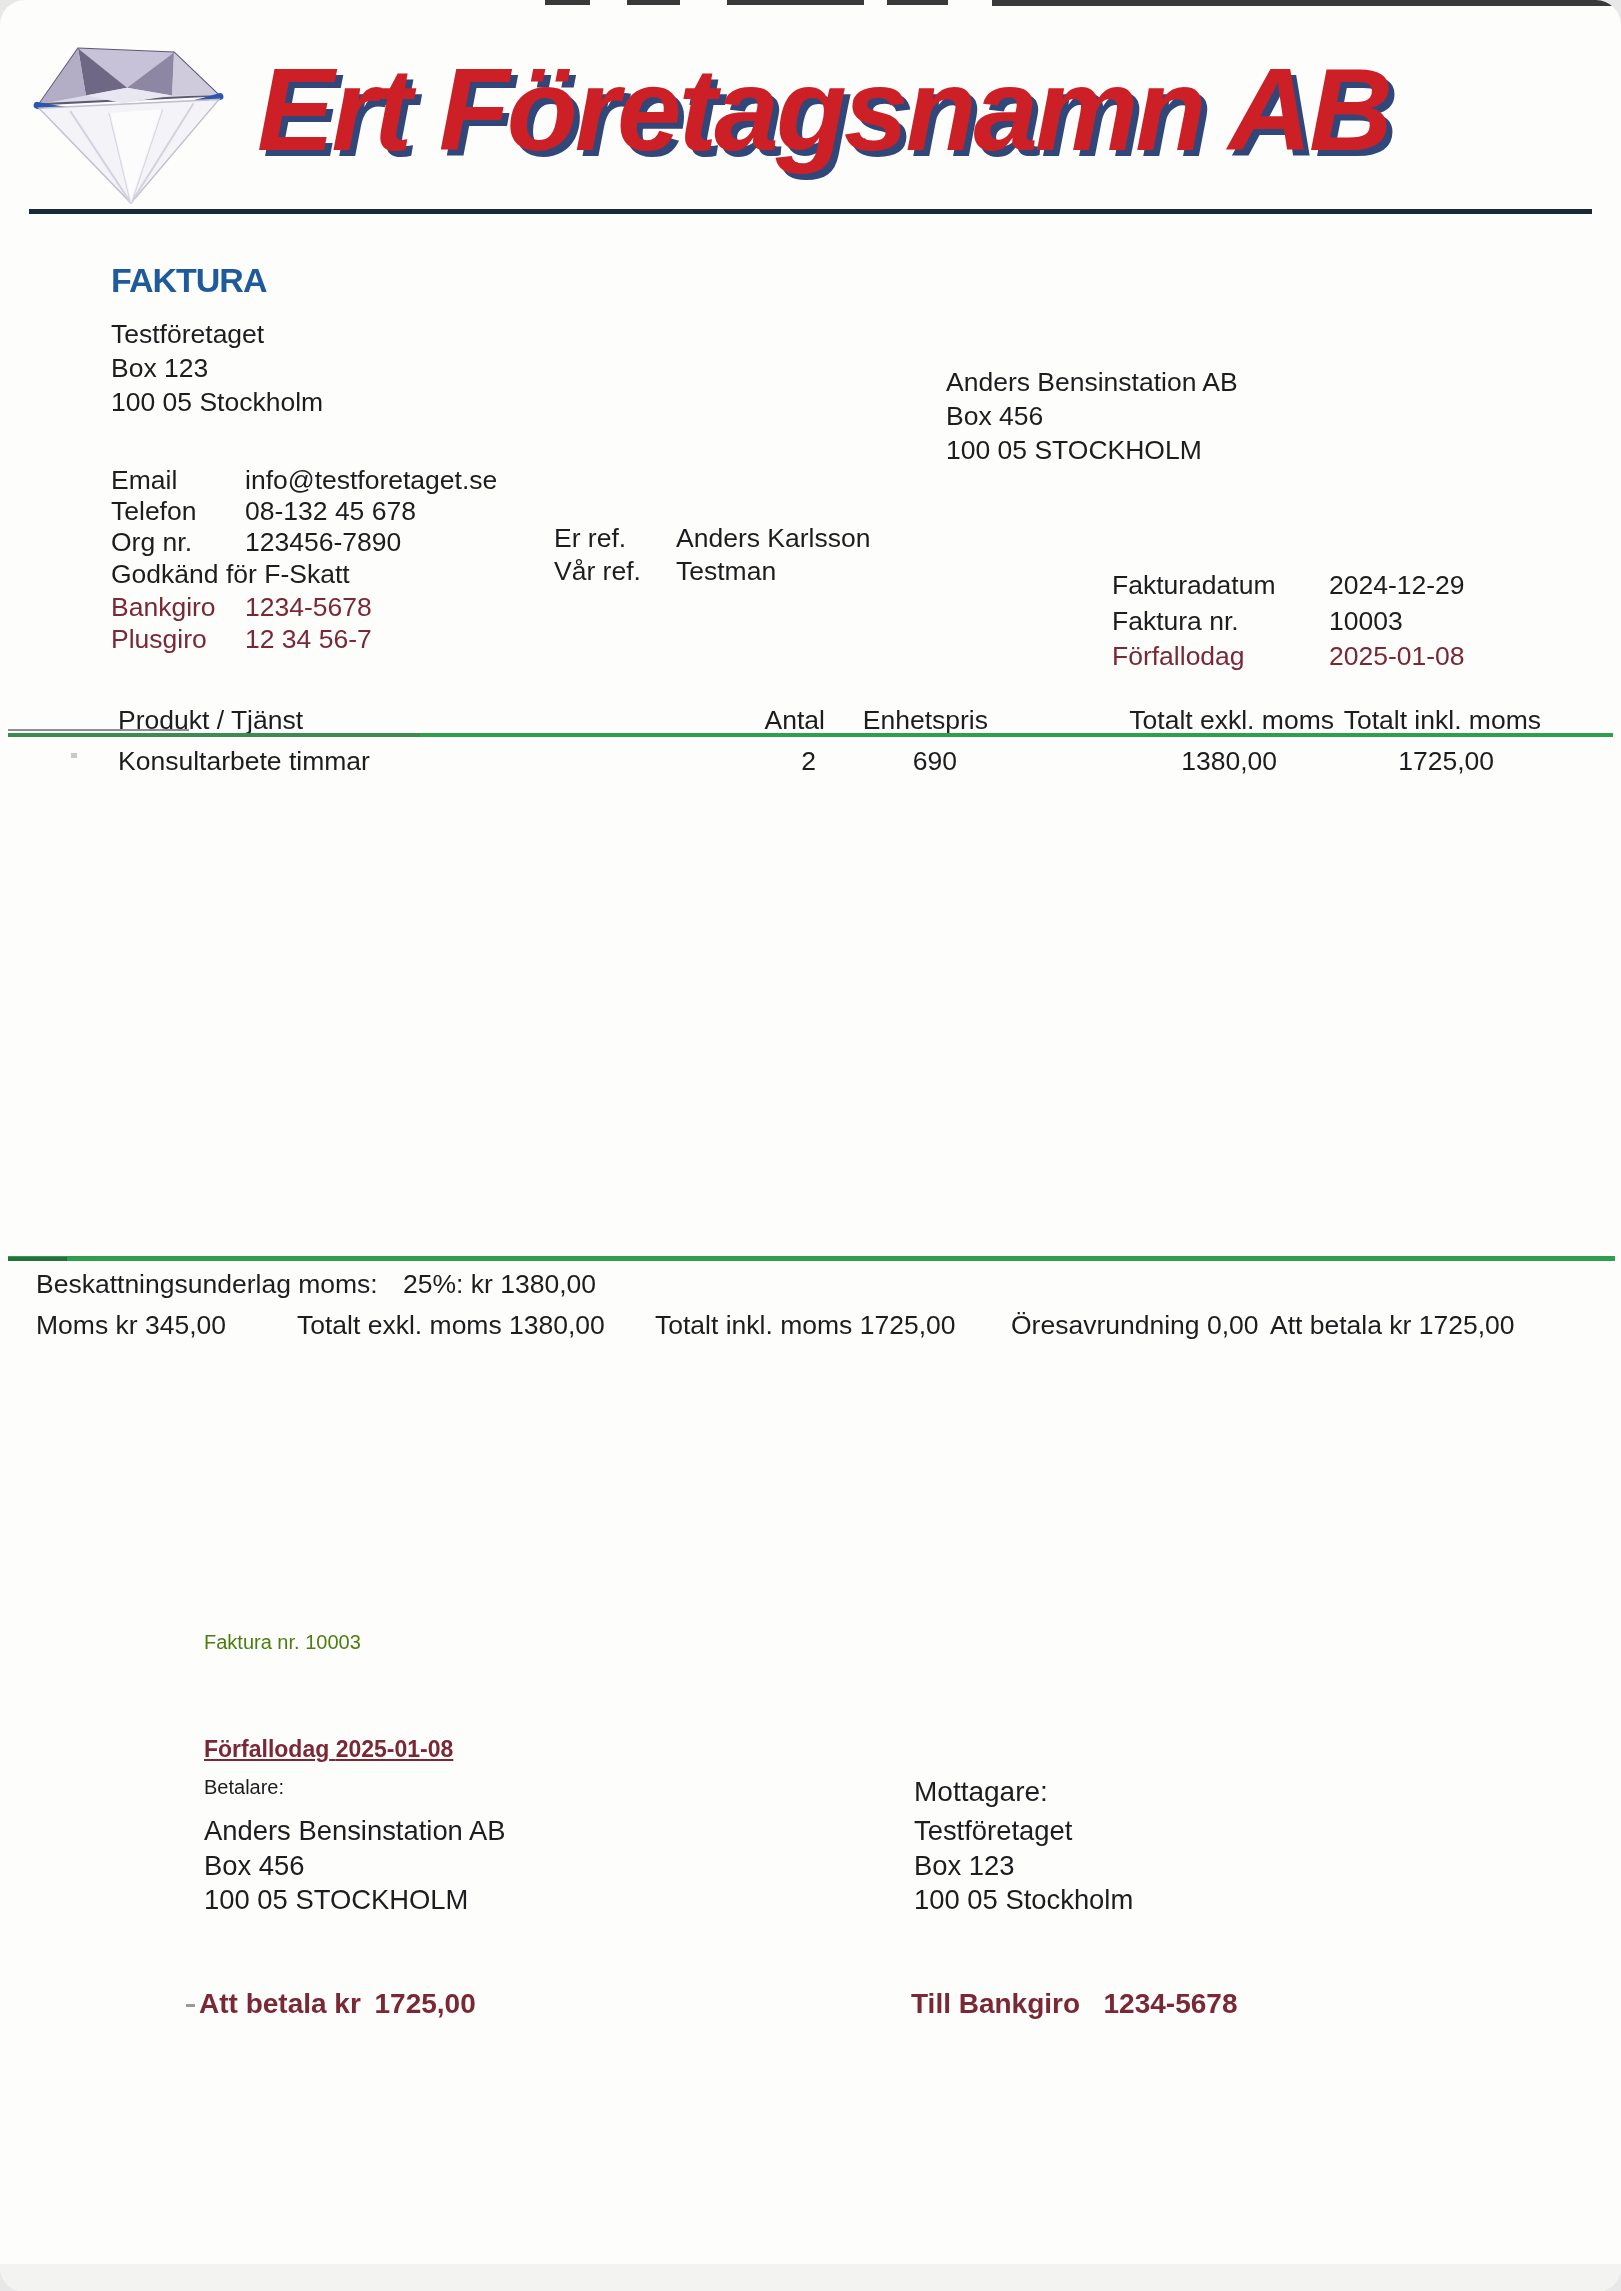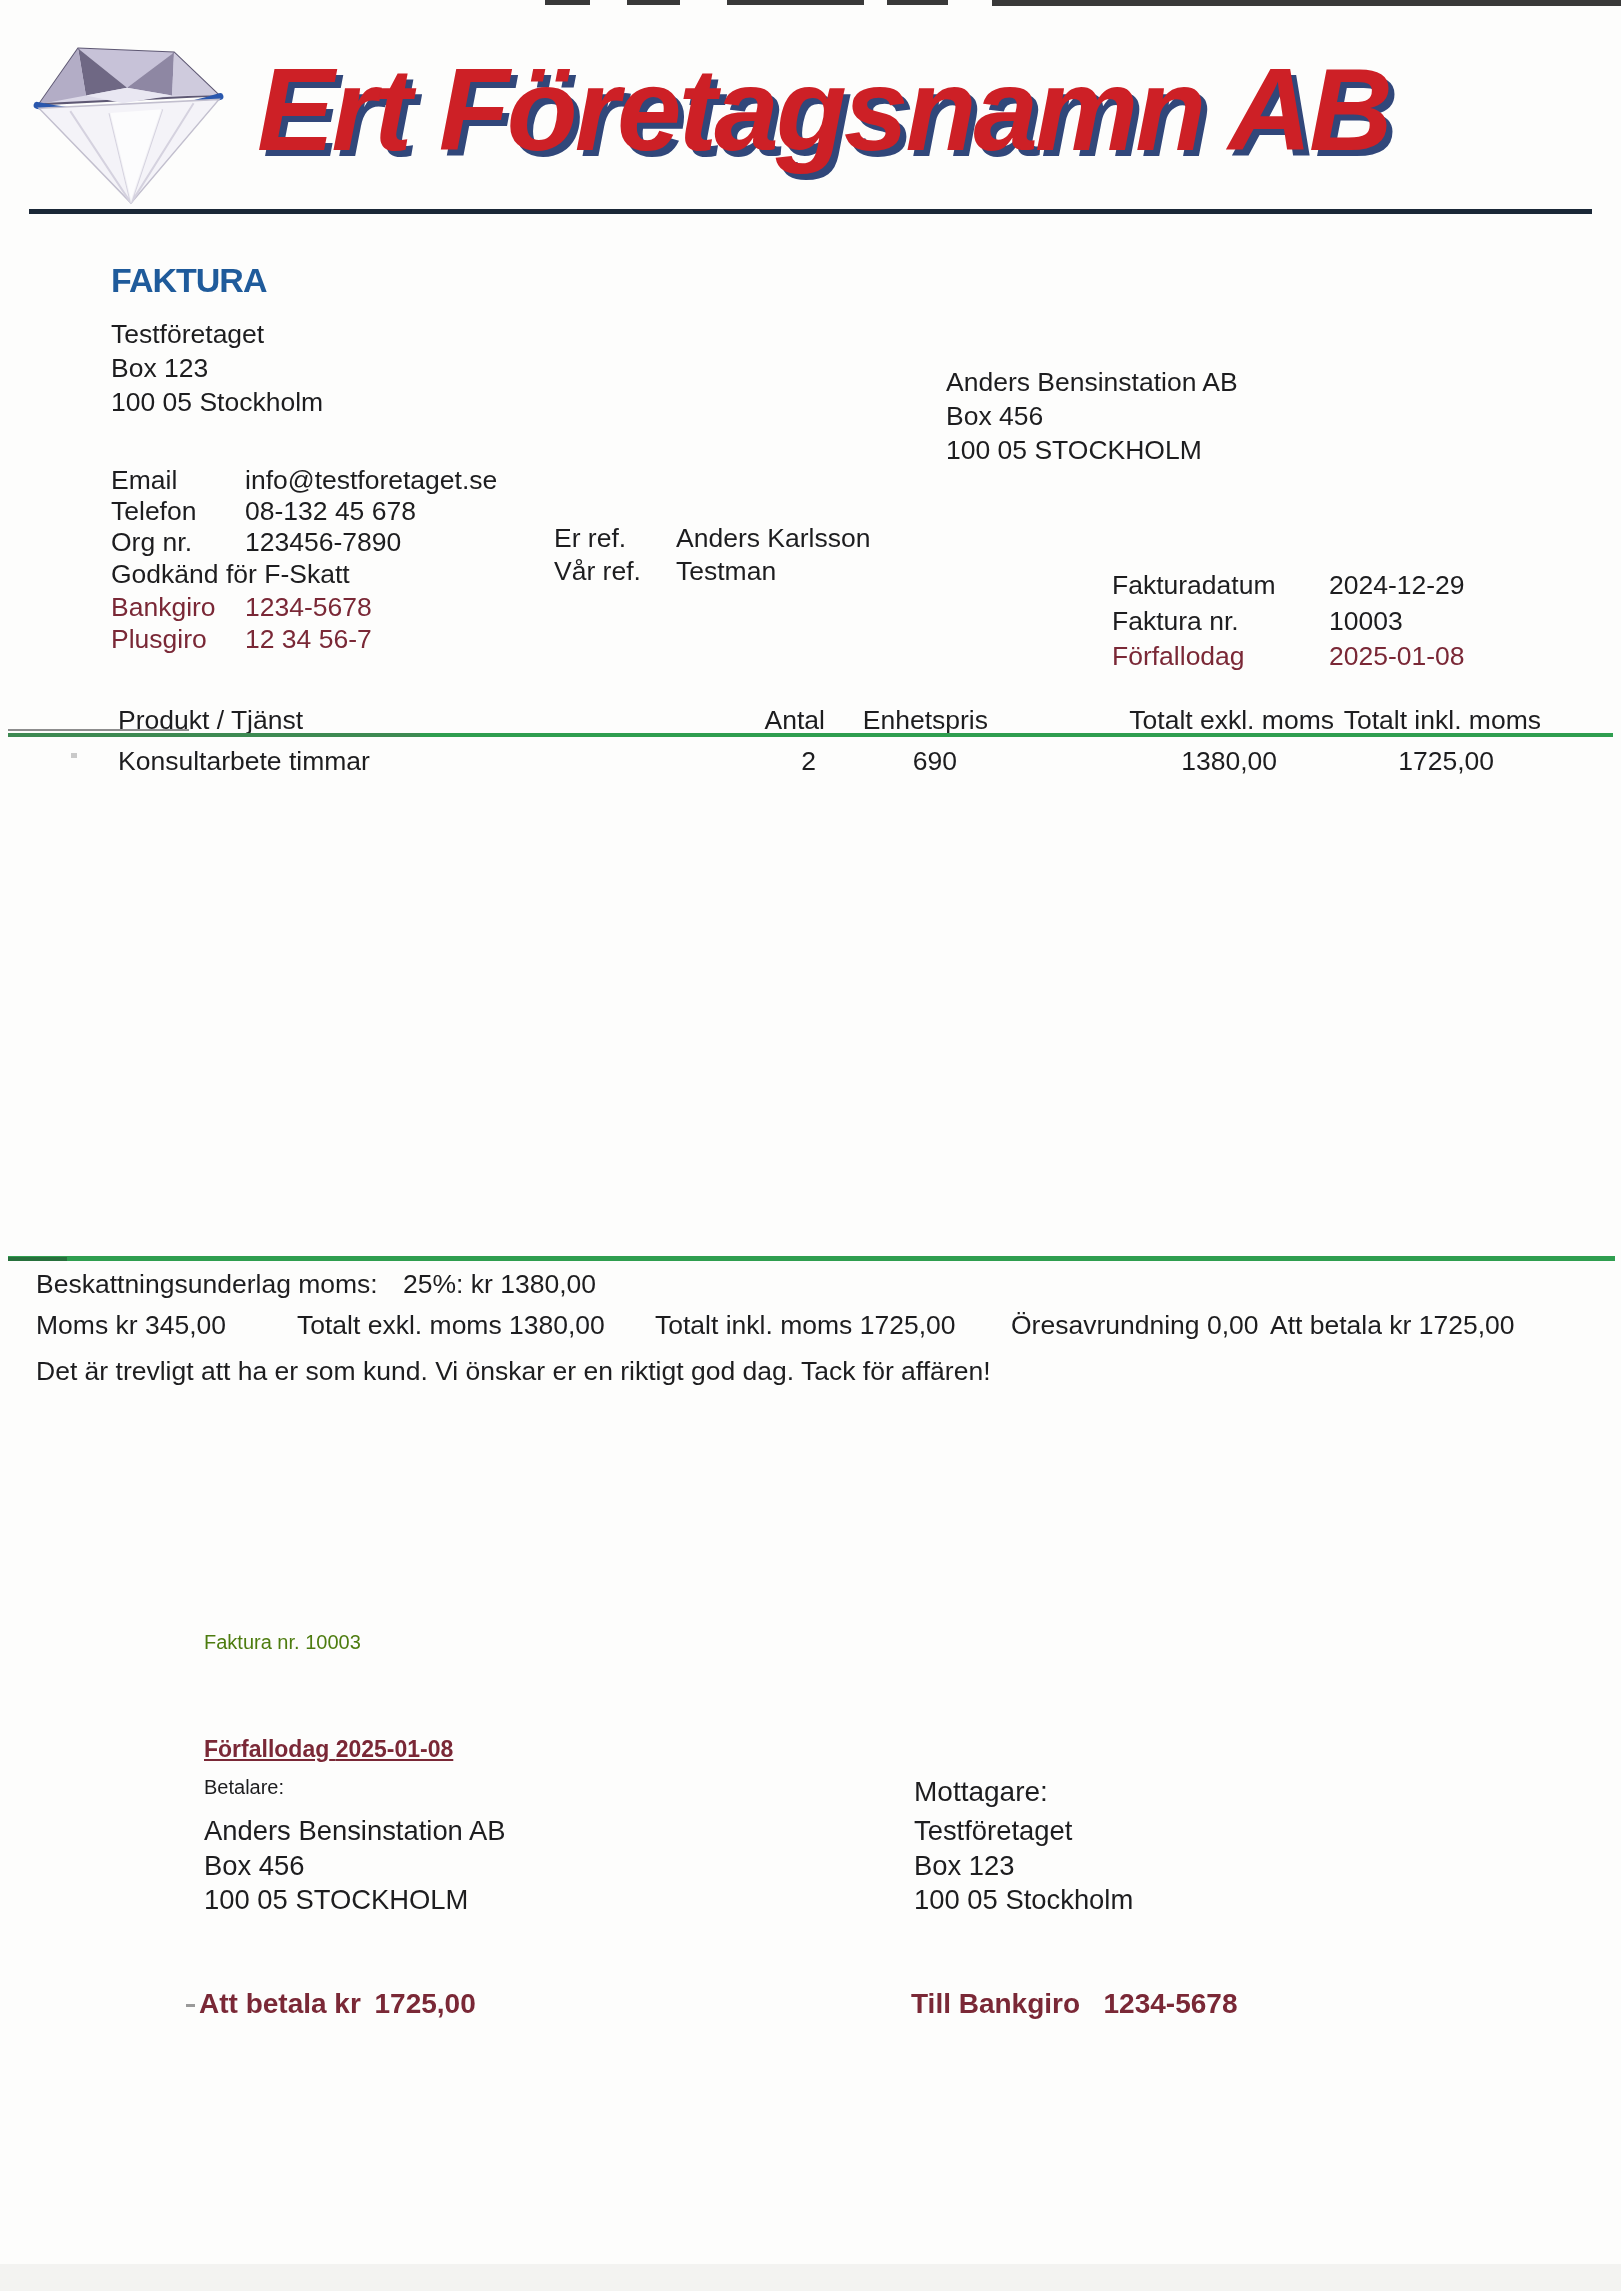--- a/index.html
+++ b/index.html
@@ -3,20 +3,21 @@
 <meta charset="utf-8">
 <style>
   html,body{margin:0;padding:0;background:#e8e8e8;}
   #page{
     position:relative;
     width:1621px;height:2292px;
     background:#fdfdfc;
     overflow:hidden;
     font-family:"Liberation Sans",sans-serif;
     color:#1d1d1f;
+    border-radius:25px;
   }
   .abs{position:absolute;white-space:nowrap;}
   .t{font-size:26.5px;line-height:1.15;}
   .right{text-align:right;}
   
   .company-title{
     left:257px;top:43px;
     font-size:116px;font-weight:bold;font-style:italic;
     letter-spacing:-2.9px;
     color:#cd2026;
@@ -121,21 +122,20 @@
   <div class="abs speck2"></div>
 
   <div class="abs greenline2"></div>
   <div class="abs t" style="left:36px;top:1269px;">Beskattningsunderlag moms:</div>
   <div class="abs t" style="left:403px;top:1269px;">25%: kr 1380,00</div>
   <div class="abs t" style="left:36px;top:1310px;">Moms kr 345,00</div>
   <div class="abs t" style="left:297px;top:1310px;">Totalt exkl. moms 1380,00</div>
   <div class="abs t" style="left:655px;top:1310px;">Totalt inkl. moms 1725,00</div>
   <div class="abs t" style="left:1011px;top:1310px;">Öresavrundning 0,00</div>
   <div class="abs t" style="left:1270px;top:1310px;">Att betala kr 1725,00</div>
-  <div class="abs t" style="left:36px;top:1356px;">Det är trevligt att ha er som kund. Vi önskar er en riktigt god dag. Tack för affären!</div>
 
   <div class="abs t" style="left:204px;top:1631px;font-size:20px;color:#4d7c0f;">
     <span>Faktura nr.</span>
     <span>10003</span>
   </div>
   <div class="abs t maroon bold" style="left:204px;top:1736px;font-size:23px;text-decoration:underline;">
     <span>Förfallodag</span>
     <span>2025-01-08</span>
   </div>
 

